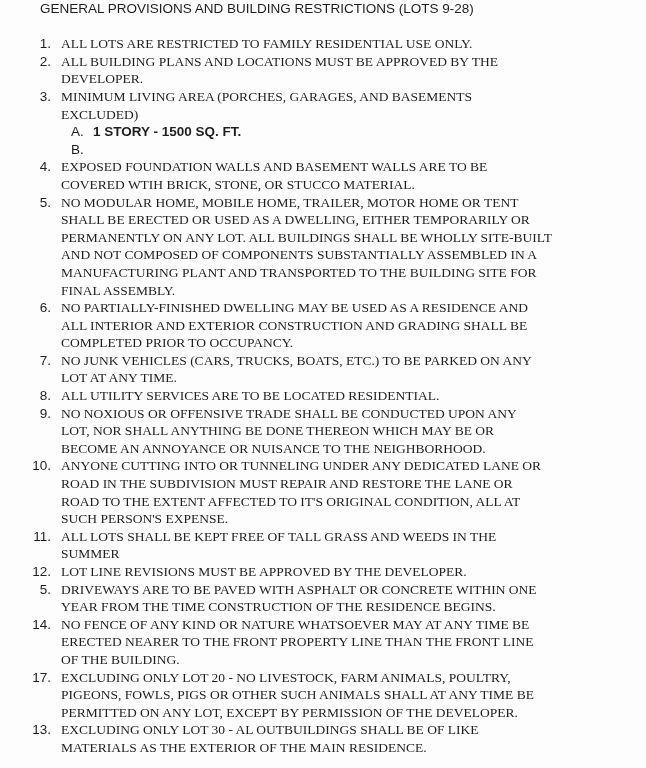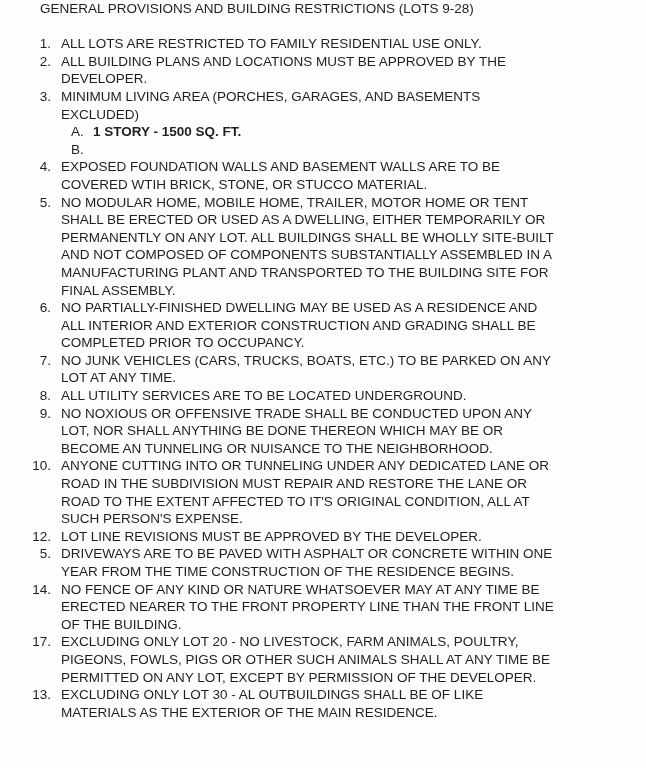--- a/index.html
+++ b/index.html
@@ -12,21 +12,21 @@
     font-size: 13.5px;
     line-height: 17.6px;
     overflow: hidden;
   }
   .page { box-sizing: border-box; width: 646px; height: 768px; }
   .doc-title { margin: 0 0 17.6px 40px; white-space: nowrap; }
   .provisions { margin: 0; padding: 0; list-style: none; }
   .item { display: flex; align-items: flex-start; }
   .num { flex: 0 0 51px; text-align: right; }
   .body { margin-left: 10px; }
-  .lines { white-space: pre-line; }
+  .lines { white-space: pre-line; font-family: Liberation Serif, serif; }
   .sub { display: flex; }
   .sub-letter { flex: 0 0 22px; margin-left: 10px; }
   .sub-text { white-space: nowrap; font-weight: bold; }
 </style>
 </head>
 <body>
 
 <div class="page">
   <div class="doc-title">GENERAL PROVISIONS AND BUILDING RESTRICTIONS (LOTS 9-28)</div>
   <ol class="provisions" id="provision-list">
@@ -86,38 +86,45 @@
       <li class="item">
         <span class="num">7.</span>
         <div class="body">
           <div class="lines">NO JUNK VEHICLES (CARS, TRUCKS, BOATS, ETC.) TO BE PARKED ON ANY
 LOT AT ANY TIME.</div>
         </div>
       </li>
       <li class="item">
         <span class="num">8.</span>
         <div class="body">
-          <div class="lines">ALL UTILITY SERVICES ARE TO BE LOCATED UNDERGROUND.</div>
+          <div class="lines">ALL UTILITY SERVICES ARE TO BE LOCATED RESIDENTIAL.</div>
         </div>
       </li>
       <li class="item">
         <span class="num">9.</span>
         <div class="body">
           <div class="lines">NO NOXIOUS OR OFFENSIVE TRADE SHALL BE CONDUCTED UPON ANY
 LOT, NOR SHALL ANYTHING BE DONE THEREON WHICH MAY BE OR
-BECOME AN TUNNELING OR NUISANCE TO THE NEIGHBORHOOD.</div>
+BECOME AN ANNOYANCE OR NUISANCE TO THE NEIGHBORHOOD.</div>
         </div>
       </li>
       <li class="item">
         <span class="num">10.</span>
         <div class="body">
           <div class="lines">ANYONE CUTTING INTO OR TUNNELING UNDER ANY DEDICATED LANE OR
 ROAD IN THE SUBDIVISION MUST REPAIR AND RESTORE THE LANE OR
 ROAD TO THE EXTENT AFFECTED TO IT'S ORIGINAL CONDITION, ALL AT
 SUCH PERSON'S EXPENSE.</div>
+        </div>
+      </li>
+      <li class="item">
+        <span class="num">11.</span>
+        <div class="body">
+          <div class="lines">ALL LOTS SHALL BE KEPT FREE OF TALL GRASS AND WEEDS IN THE
+SUMMER</div>
         </div>
       </li>
       <li class="item">
         <span class="num">12.</span>
         <div class="body">
           <div class="lines">LOT LINE REVISIONS MUST BE APPROVED BY THE DEVELOPER.</div>
         </div>
       </li>
       <li class="item">
         <span class="num">5.</span>

